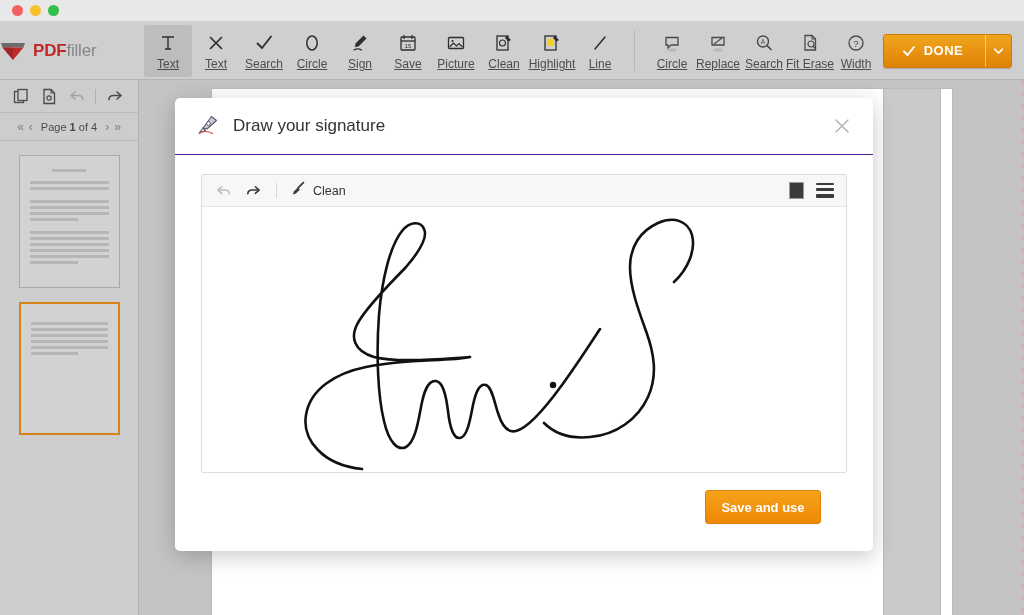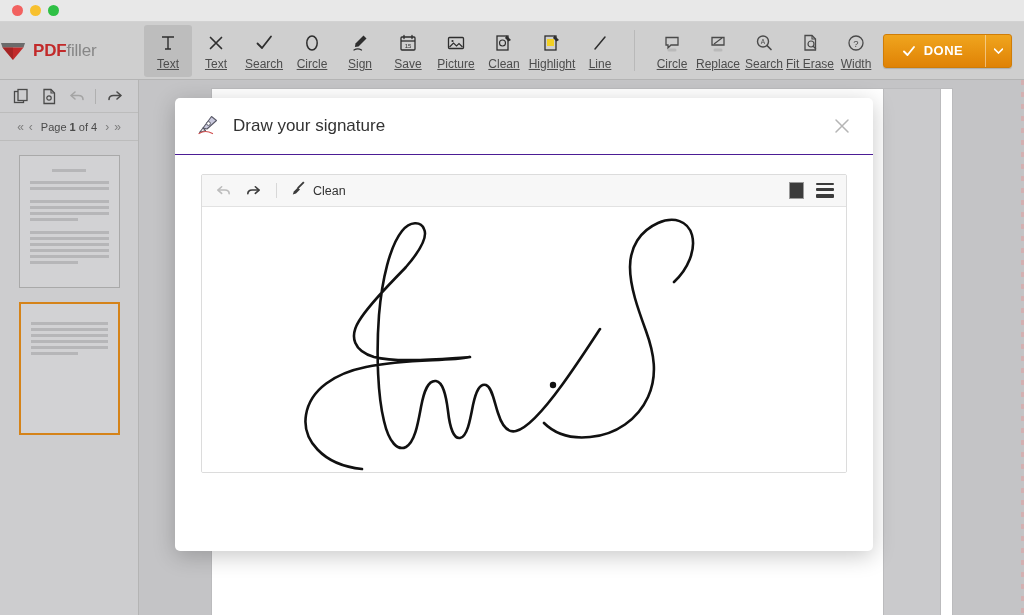--- a/index.html
+++ b/index.html
@@ -642,18 +642,19 @@
                        C 494 43, 486 62, 472 75"></path>
               <circle cx="351" cy="178" r="3.2" fill="#111111" stroke="none"></circle>
             </g>
           </svg>
         </div>
       </div>
 
       <div class="modal-foot">
         <div class="foot-spacer"></div>
         <div class="foot-right">
+          <div class="btn orange">Save and use</div>
         </div>
       </div>
     </div>
   </div>
 
 </div>
 
 </body></html>

